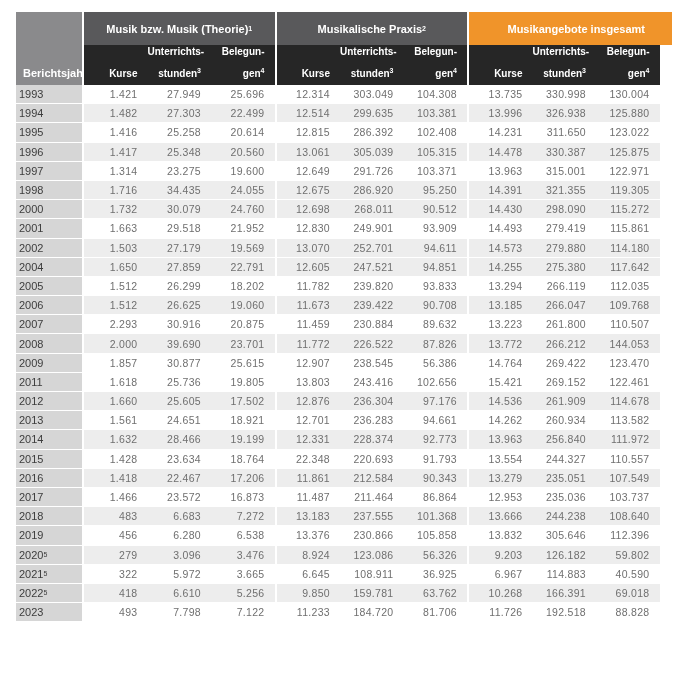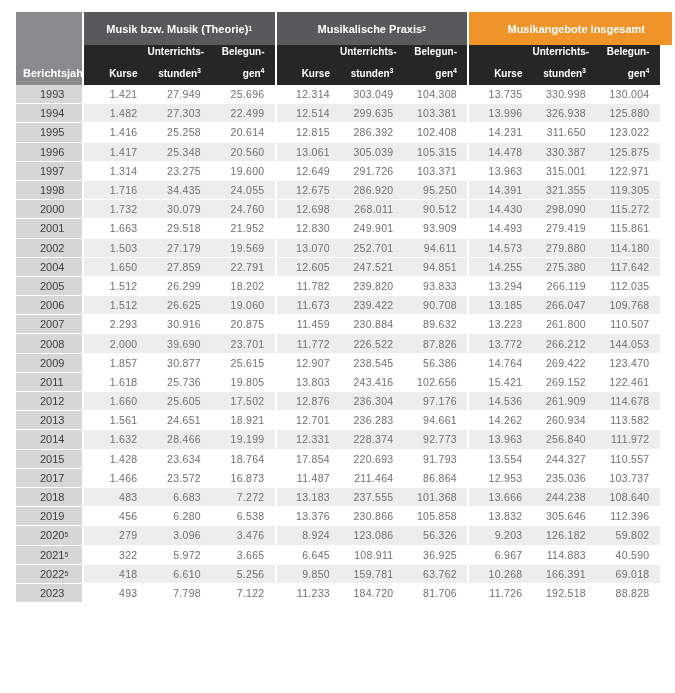--- a/index.html
+++ b/index.html
@@ -30,21 +30,21 @@
     width:63.5px; background:var(--colhdr); color:#fff; font-weight:bold;
     font-size:10px; line-height:1.3; text-align:right;
     display:flex; flex-direction:column; justify-content:space-between;
     padding:0 10px 5px 0; box-sizing:border-box; white-space:nowrap;
   }
   .col-cell.gsep { margin-right:2px; }
   .t-row { display:flex; height:19.2px; }
   .y-cell {
     width:66px; margin-right:2px; background:var(--ycell);
     border-bottom:1px solid #fff; box-sizing:border-box;
-    font-size:11px; color:var(--ytext); padding-left:24px;
+    font-size:11px; color:var(--ytext); padding-left:3px;
     display:flex; align-items:center;
   }
   .v-cell {
     width:63.5px; background:#fff; border-bottom:1px solid #fff; box-sizing:border-box;
     font-size:10.5px; color:var(--ntext); letter-spacing:0.3px;
     display:flex; align-items:center; justify-content:flex-end;
     padding-right:10px; white-space:nowrap;
   }
   .t-row.odd .v-cell { background:var(--stripe); }
   .v-cell.gsep { margin-right:2px; }
@@ -400,26 +400,41 @@
         <div class="v-cell">111.972</div>
       </div>
       <div class="t-row">
         <div class="y-cell">
           <span>2015</span>
           <sup></sup>
         </div>
         <div class="v-cell">1.428</div>
         <div class="v-cell">23.634</div>
         <div class="v-cell gsep">18.764</div>
-        <div class="v-cell">17.854</div>
+        <div class="v-cell">22.348</div>
         <div class="v-cell">220.693</div>
         <div class="v-cell gsep">91.793</div>
         <div class="v-cell">13.554</div>
         <div class="v-cell">244.327</div>
         <div class="v-cell">110.557</div>
+      </div>
+      <div class="t-row odd">
+        <div class="y-cell">
+          <span>2016</span>
+          <sup></sup>
+        </div>
+        <div class="v-cell">1.418</div>
+        <div class="v-cell">22.467</div>
+        <div class="v-cell gsep">17.206</div>
+        <div class="v-cell">11.861</div>
+        <div class="v-cell">212.584</div>
+        <div class="v-cell gsep">90.343</div>
+        <div class="v-cell">13.279</div>
+        <div class="v-cell">235.051</div>
+        <div class="v-cell">107.549</div>
       </div>
       <div class="t-row">
         <div class="y-cell">
           <span>2017</span>
           <sup></sup>
         </div>
         <div class="v-cell">1.466</div>
         <div class="v-cell">23.572</div>
         <div class="v-cell gsep">16.873</div>
         <div class="v-cell">11.487</div>

